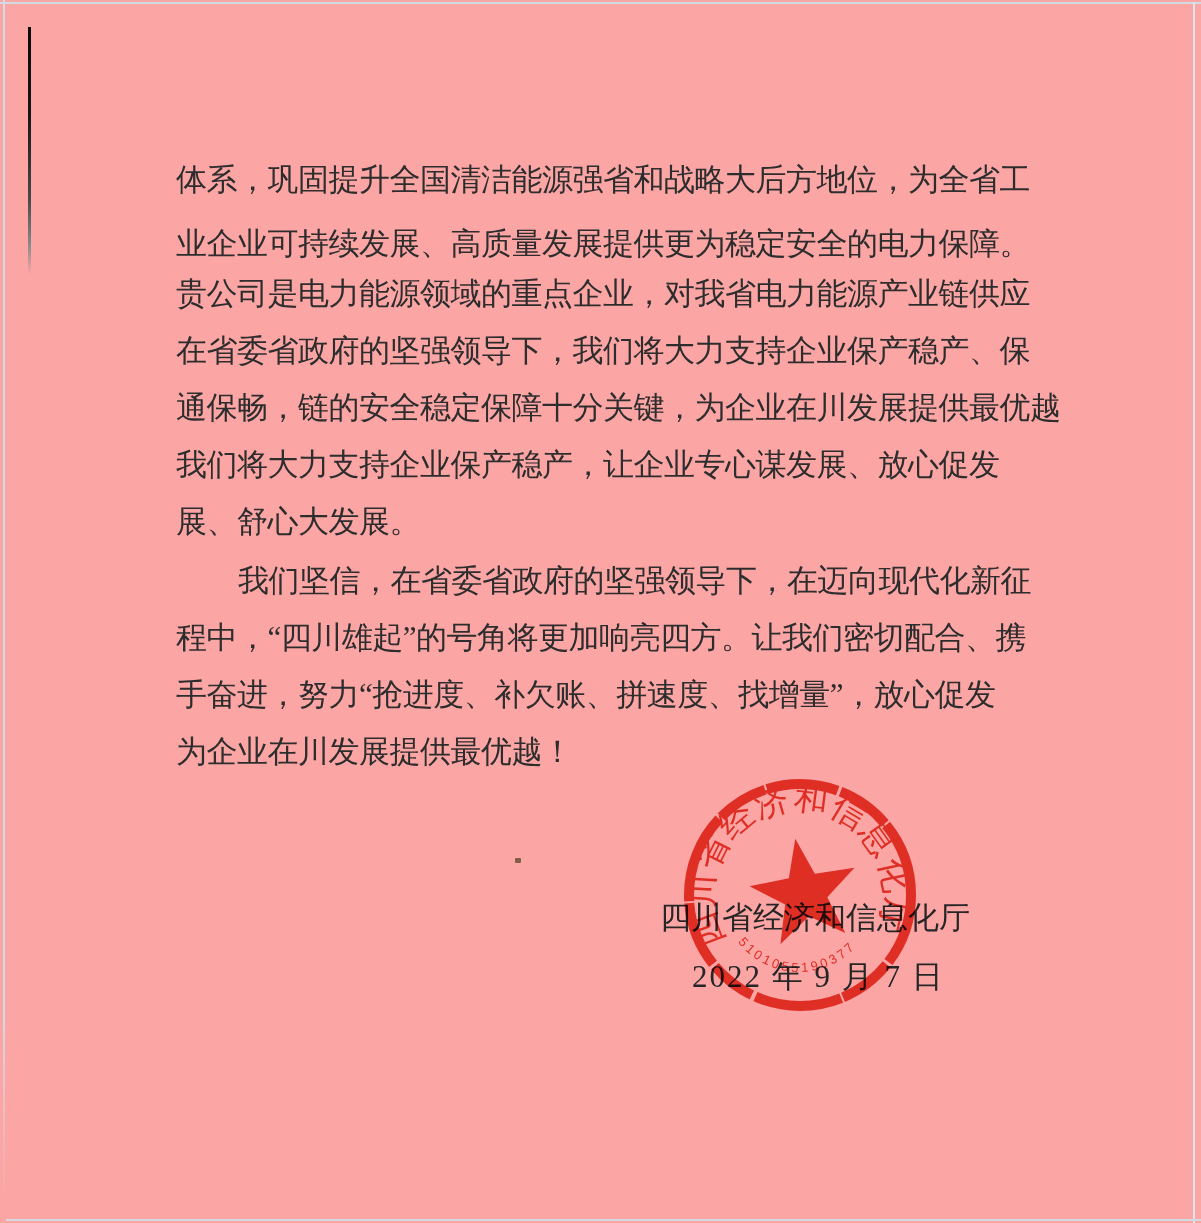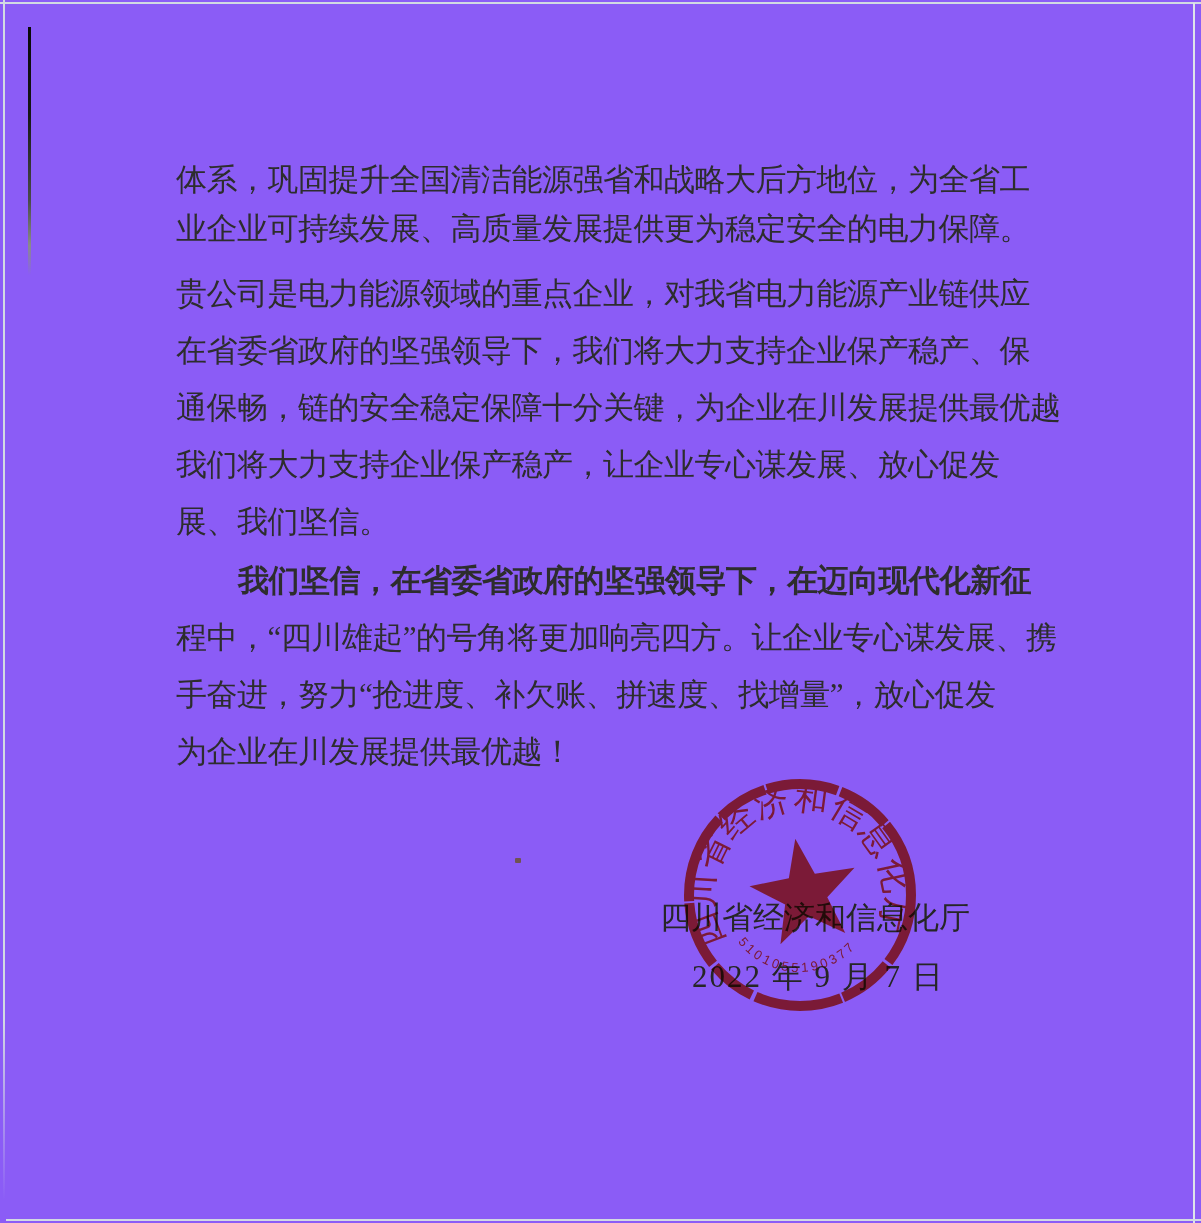--- a/index.html
+++ b/index.html
@@ -5,21 +5,21 @@
   html, body {
     margin: 0;
     padding: 0;
     background: #ffffff;
     font-family: "Liberation Serif", serif;
   }
   .page {
     position: relative;
     width: 1201px;
     height: 1223px;
-    background: #8b5cf6;
+    background: #fca5a5;
     overflow: hidden;
   }
   
   .frame-line {
     position: absolute;
     background: #d2dae2;
   }
   .frame-top    { left: 0;    top: 2px;    width: 1201px; height: 2px; }
   .frame-left   { left: 3px;  top: 0;      width: 2px;    height: 1200px;
                   background: linear-gradient(to bottom, #d2dae2 0%, #d2dae2 85%, rgba(210,218,226,0) 100%); }
@@ -57,21 +57,21 @@
     color: #2d2d2d;
   }
   .line {
     position: absolute;
     left: 176px;
     font-size: 31px;
     letter-spacing: -0.5px;
     white-space: nowrap;
     line-height: 40px;
   }
-  .line.indent { left: 238px; font-weight: bold; }
+  .line.indent { left: 238px; }
 
   .signature {
     position: absolute;
     left: 660px;
     top: 897px;
     font-size: 31px;
     letter-spacing: 0px;
     color: #262626;
     white-space: nowrap;
   }
@@ -103,28 +103,28 @@
   <div class="frame-line frame-top"></div>
   <div class="frame-line frame-left"></div>
   <div class="frame-line frame-right"></div>
   <div class="frame-line frame-bottom"></div>
 
   <div class="scan-streak"></div>
   <div class="ink-speck"></div>
 
   <div class="body-text">
     <div class="line" style="top:160px">体系，巩固提升全国清洁能源强省和战略大后方地位，为全省工</div>
-    <div class="line" style="top:209px">业企业可持续发展、高质量发展提供更为稳定安全的电力保障。</div>
+    <div class="line" style="top:224px">业企业可持续发展、高质量发展提供更为稳定安全的电力保障。</div>
     <div class="line" style="top:274px">贵公司是电力能源领域的重点企业，对我省电力能源产业链供应</div>
     <div class="line" style="top:331px">在省委省政府的坚强领导下，我们将大力支持企业保产稳产、保</div>
     <div class="line" style="top:388px">通保畅，链的安全稳定保障十分关键，为企业在川发展提供最优越</div>
     <div class="line" style="top:445px">我们将大力支持企业保产稳产，让企业专心谋发展、放心促发</div>
-    <div class="line" style="top:502px">展、我们坚信。</div>
+    <div class="line" style="top:502px">展、舒心大发展。</div>
     <div class="line indent" style="top:561px">我们坚信，在省委省政府的坚强领导下，在迈向现代化新征</div>
-    <div class="line" style="top:618px">程中，“四川雄起”的号角将更加响亮四方。让企业专心谋发展、携</div>
+    <div class="line" style="top:618px">程中，“四川雄起”的号角将更加响亮四方。让我们密切配合、携</div>
     <div class="line" style="top:675px">手奋进，努力“抢进度、补欠账、拼速度、找增量”，放心促发</div>
     <div class="line" style="top:732px">为企业在川发展提供最优越！</div>
   </div>
 
   <div class="signature">四川省经济和信息化厅</div>
   <div class="dateline">2022 年 9 月 7 日</div>
 
   <svg class="seal" viewBox="0 0 242 242" xmlns="http://www.w3.org/2000/svg">
 
     <circle cx="121" cy="119" r="111" fill="none" stroke="#e03a2a" stroke-width="10" stroke-dasharray="72 3 55 2 88 4 47 3 66 2 90 3 52 2"></circle>

